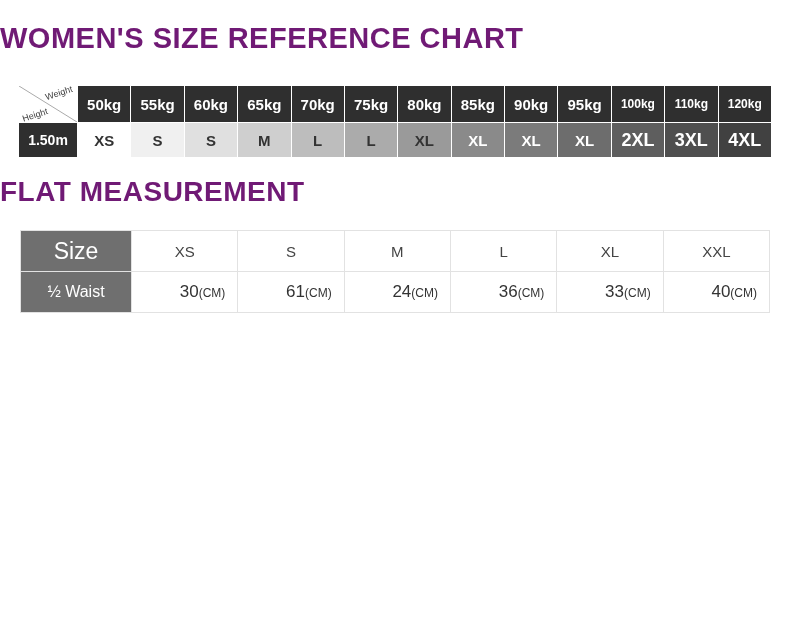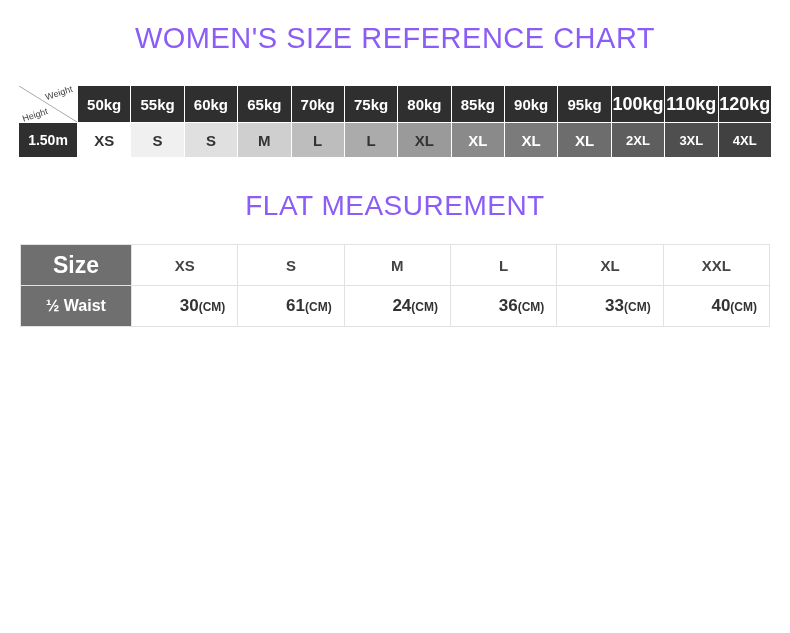--- a/index.html
+++ b/index.html
@@ -13,31 +13,31 @@
     font-family: "Liberation Sans", sans-serif;
     color: #222222;
     overflow: hidden;
   }
   .page {
     position: relative;
     width: 790px;
     height: 633px;
   }
   .title {
-    text-align: center;
+    text-align: left;
     font-size: 29px;
-    font-weight: normal;
+    font-weight: bold;
     letter-spacing: 0.5px;
-    color: #8b5cf6;
+    color: #701a75;
   }
   #main-title {
     padding-top: 22px;
   }
   #flat-title {
-    padding-top: 32px;
+    padding-top: 18px;
     font-size: 28px;
   }
 
   
   .ref-wrap {
     margin: 30px 18px 0 18px;
   }
   table.ref {
     border-collapse: collapse;
     table-layout: fixed;
@@ -89,53 +89,52 @@
     font-weight: normal;
     transform: rotate(-18deg);
   }
   table.ref th.wcell {
     background: #2f2f2f;
     color: #ffffff;
     font-size: 15px;
     height: 36px;
   }
   table.ref th.wcell.small {
-    font-size: 18px;
+    font-size: 12px;
   }
   table.ref td.hcell {
     background: #2f2f2f;
     color: #ffffff;
     font-size: 14px;
     width: 58px;
   }
   table.ref td.cell {
     font-size: 15px;
   }
   table.ref td.cell.smalltxt {
-    font-size: 13px;
+    font-size: 18px;
   }
 
   
   .flat-wrap {
     margin: 22px auto 0 auto;
     width: 750px;
   }
   table.flat {
     border-collapse: collapse;
     table-layout: fixed;
     width: 750px;
     font-size: 16px;
   }
   table.flat td {
     border: 1px solid #e2e2e2;
     height: 38px;
     text-align: center;
     vertical-align: middle;
     color: #333333;
-    font-weight: bold;
   }
   table.flat td.hd {
     background: #6f6f6f;
     color: #ffffff;
     width: 108px;
   }
   table.flat td.hd.big {
     font-size: 23px;
   }
   table.flat td.hd.sub {

